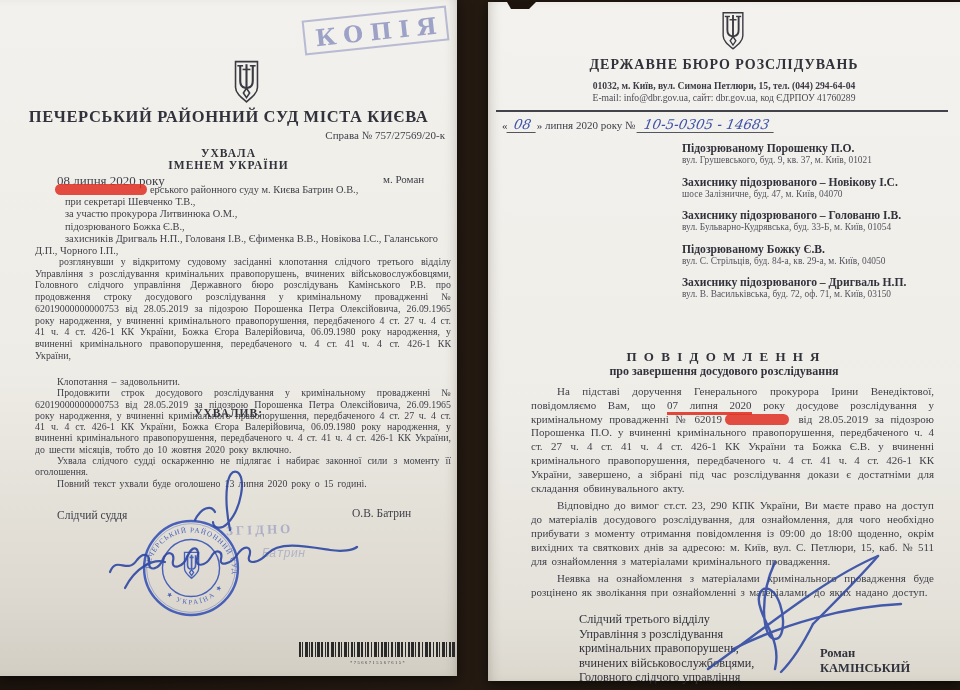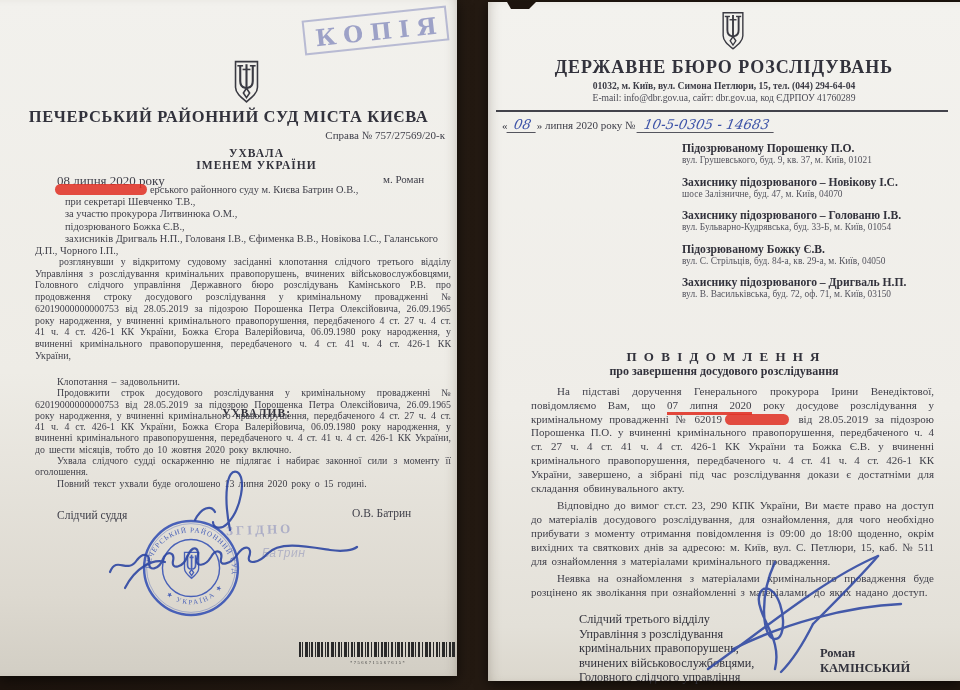--- a/index.html
+++ b/index.html
@@ -17,21 +17,21 @@
   .ctr{width:100%;text-align:center;}
 
   
   .copy-stamp{position:absolute;left:303px;top:13px;transform:rotate(-6deg);
     border:2px solid rgba(105,113,176,.42);color:rgba(105,113,176,.62);
     font-weight:bold;font-size:23px;letter-spacing:7px;padding:3px 2px 1px 10px;
     font-family:"DejaVu Serif",serif;}
   .emblem{position:absolute;}
   .court-name{top:107px;font-weight:bold;font-size:16.5px;letter-spacing:.6px;color:#32323c;}
   .case-no{top:129px;right:12px;font-size:11px;}
-  .doc-title{font-weight:bold;font-size:11.5px;letter-spacing:1px;color:#32323c;padding-left:28px;}
+  .doc-title{font-weight:bold;font-size:11.5px;letter-spacing:1px;color:#32323c;}
   .l-date{top:173px;left:57px;font-size:13px;}
   .l-city{top:173px;left:383px;font-size:11px;}
   .l-intro{left:35px;top:184px;width:414px;font-size:10.4px;line-height:12.2px;}
   .l-intro .i1{padding-left:20px;}
   .l-intro .ind{padding-left:30px;}
   .l-intro .wrapind{text-indent:30px;}
   .red-blob-l{display:inline-block;width:92px;height:11px;background:rgba(224,52,40,.88);
     border-radius:6px;vertical-align:-2px;margin-right:3px;}
   .l-considering{left:35px;top:256px;width:416px;font-size:9.9px;line-height:11.7px;
     text-align:justify;text-indent:24px;word-spacing:2px;}
@@ -44,21 +44,21 @@
     font-size:13px;letter-spacing:3px;transform:rotate(-2deg);}
   .faint-name{left:262px;top:547px;color:rgba(122,128,180,.45);font-style:italic;font-size:12px;font-family:Liberation Mono, monospace;}
   .stamp-wrap{left:140px;top:517px;width:102px;height:102px;opacity:.88;}
   .sig-left{left:95px;top:460px;width:290px;height:142px;}
   .barcode-box{left:298px;top:642px;width:160px;text-align:center;}
   .barcode-caption{font-size:4.5px;letter-spacing:1.5px;color:#3a3a3a;line-height:4px;}
 
   
   .notch{position:absolute;left:19px;top:0;width:29px;height:7px;background:#1d140e;
     clip-path:polygon(0 0,100% 0,76% 100%,14% 100%);}
-  .r-agency{top:55px;font-weight:bold;font-size:18px;letter-spacing:1px;color:#32323c;}
+  .r-agency{top:55px;font-weight:bold;font-size:14px;letter-spacing:1px;color:#32323c;}
   .r-addr1{top:78px;font-weight:bold;font-size:9.6px;color:#3a3a44;}
   .r-addr2{top:90px;font-size:9.6px;color:#4a4a54;}
   .rule{left:8px;top:108px;width:452px;height:2px;background:#43434b;}
   .r-dateline{left:14px;top:114px;font-size:11px;color:#3e3e48;}
   .hand{font-family:"DejaVu Serif",serif;font-style:italic;color:#3d53a8;
     font-size:13.5px;display:inline-block;transform:skewX(-10deg);}
   .u{border-bottom:1px solid #55555e;padding:0 6px;}
   .r-recipients{left:194px;top:140px;width:262px;}
   .rcp{margin-bottom:9px;}
   .rcp-name{font-weight:bold;font-size:11.6px;line-height:13px;color:#32323c;}

